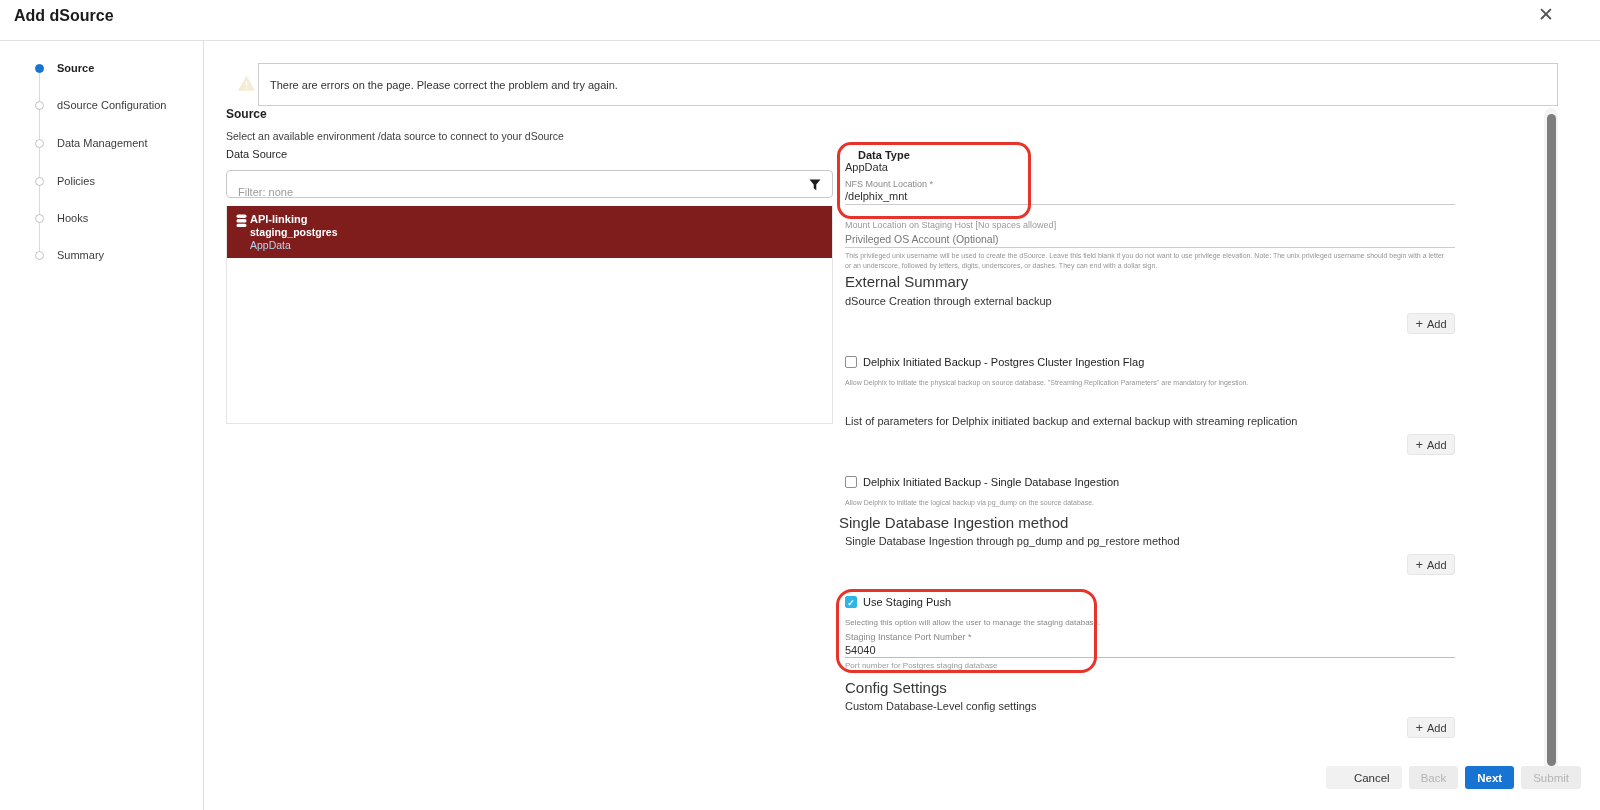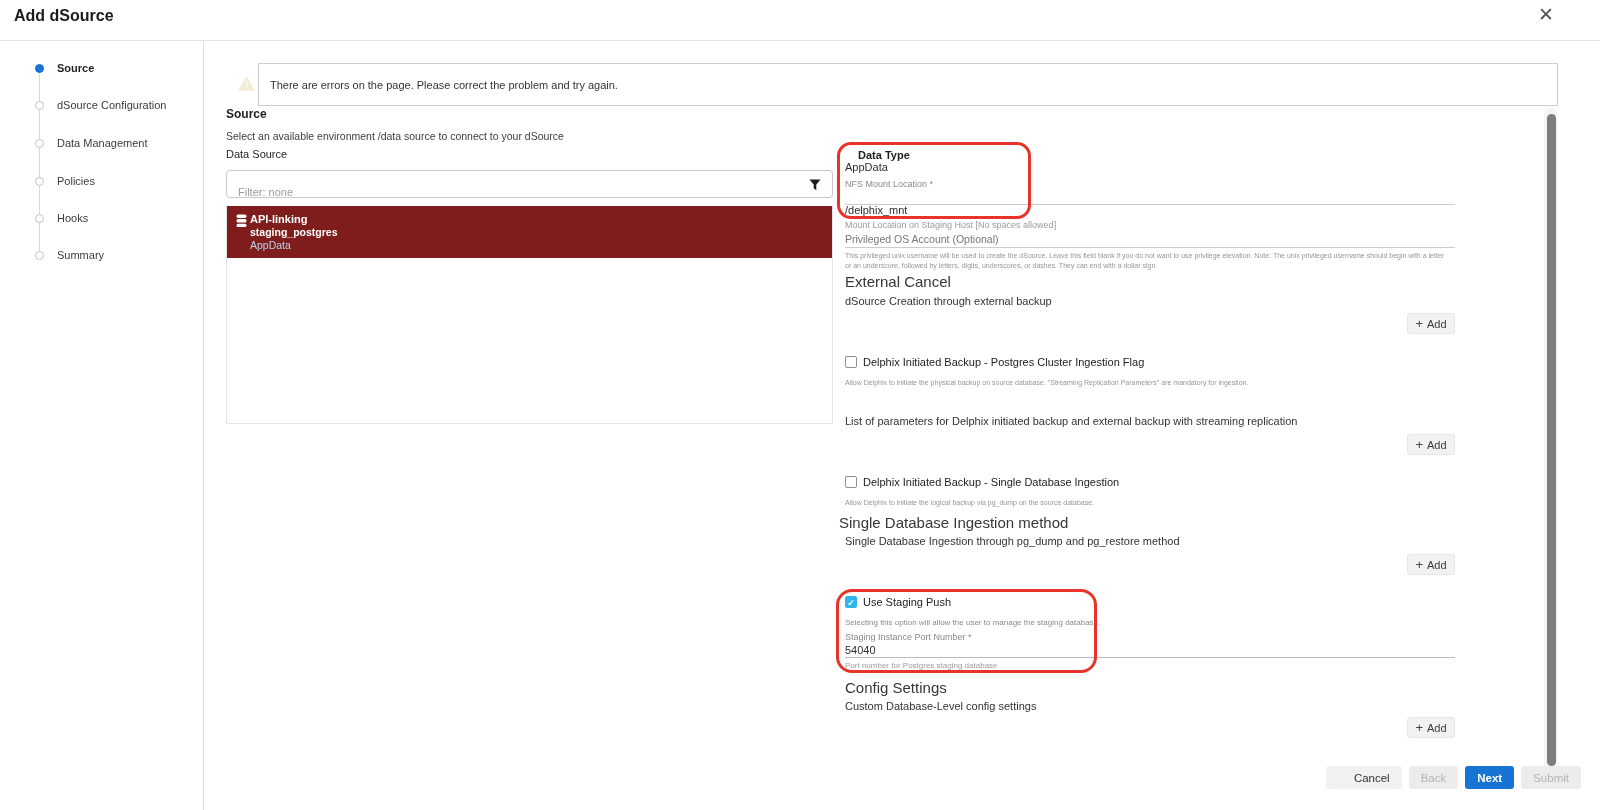--- a/index.html
+++ b/index.html
@@ -121,30 +121,30 @@
       </svg>
       <div class="row-title nowrap">API-linking</div>
       <div class="row-sub nowrap">staging_postgres</div>
       <div class="row-type nowrap">AppData</div>
     </div>
   </div>
 
   <div class="abs f-bold-label nowrap" style="left:845px; top:149px;padding-left:13px;">Data Type</div>
   <div class="abs f-value nowrap" style="left:845px; top:161px;">AppData</div>
   <div class="abs f-small-label nowrap" style="left:845px; top:179px;">NFS Mount Location *</div>
-  <div class="abs f-value nowrap" style="left:845px; top:204px;">/delphix_mnt</div>
+  <div class="abs f-value nowrap" style="left:845px; top:190px;">/delphix_mnt</div>
   <div class="abs f-line" style="left:845px; top:204px; width:610px;"></div>
   <div class="abs f-helper nowrap" style="left:845px; top:220px;">Mount Location on Staging Host [No spaces allowed]</div>
   <div class="abs red-ring" style="left:837px; top:142px; width:194px; height:77px;"></div>
 
   <div class="abs nowrap" style="left:845px; top:233px; font-size:10.5px; color:#777;">Privileged OS Account (Optional)</div>
   <div class="abs f-line" style="left:845px; top:247px; width:610px;"></div>
   <div class="abs f-tiny" style="left:845px; top:251px; width:600px;">This privileged unix username will be used to create the dSource. Leave this field blank if you do not want to use privilege elevation. Note: The unix privileged username should begin with a letter or an underscore, followed by letters, digits, underscores, or dashes. They can end with a dollar sign.</div>
 
-  <div class="abs sec-h nowrap" style="left:845px; top:273px;">External Cancel</div>
+  <div class="abs sec-h nowrap" style="left:845px; top:273px;">External Summary</div>
   <div class="abs sec-d nowrap" style="left:845px; top:295px;">dSource Creation through external backup</div>
   <div class="abs add-btn" style="left:1407px; top:313px;">
     <span class="plus">+</span>
     <span>Add</span>
   </div>
 
   <div class="abs cb" style="left:845px; top:356px;"></div>
   <div class="abs cb-label" style="left:863px; top:356px;">Delphix Initiated Backup - Postgres Cluster Ingestion Flag</div>
   <div class="abs f-tiny nowrap" style="left:845px; top:378px;">Allow Delphix to initiate the physical backup on source database. "Streaming Replication Parameters" are mandatory for ingestion.</div>
   <div class="abs sec-d nowrap" style="left:845px; top:415px;">List of parameters for Delphix initiated backup and external backup with streaming replication</div>

